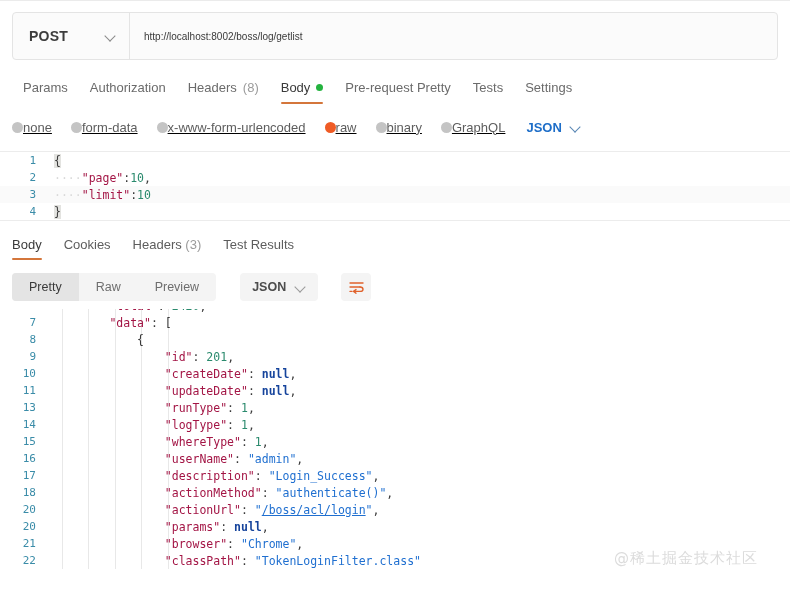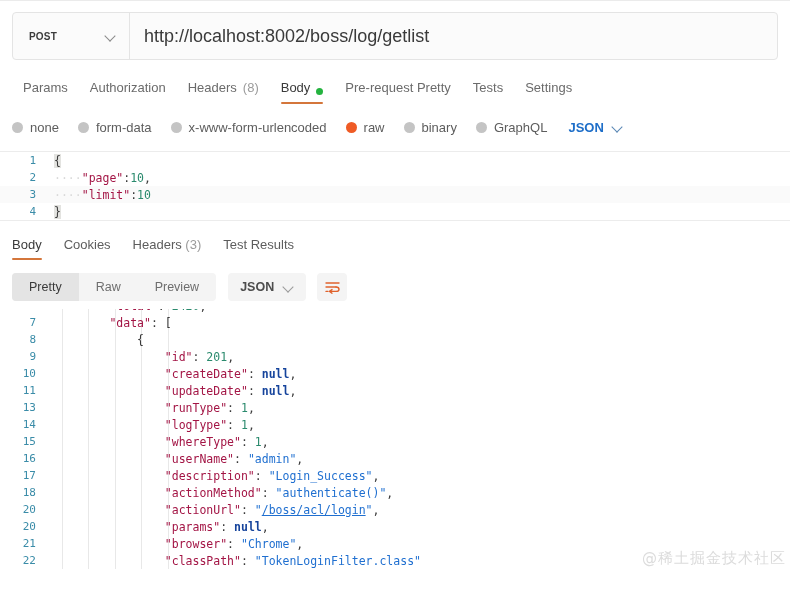--- a/index.html
+++ b/index.html
@@ -24,58 +24,58 @@
     align-items: stretch;
   }
   .method-box {
     width: 117px;
     display:flex; align-items:center; justify-content:space-between;
     padding: 0 13px 0 16px;
     border-right: 1px solid #e4e4e4;
     box-sizing: border-box;
     cursor: pointer;
   }
-  .method-label { font-size: 10px; color:#3c3c3c; font-weight:700; letter-spacing:.2px;}
+  .method-label { font-size: 14px; color:#3c3c3c; font-weight:700; letter-spacing:.2px;}
   .chev { width:11px; height:11px; position:relative; }
   .chev::after{
     content:""; position:absolute; left:1px; top:1px;
     width:7px;height:7px;border-right:1.3px solid #8a8a8a;border-bottom:1.3px solid #8a8a8a;
     transform: rotate(45deg);
   }
   .url-box { flex:1; display:flex; align-items:center; padding-left:14px; }
-  .url-text { font-size:18px; color:#3a3a3a; }
+  .url-text { font-size:10px; color:#3a3a3a; }
 
   
   .req-tabs {
     margin-top: 12px;
     padding: 0 12px;
     display:flex; align-items:flex-end; gap:0;
     height: 32px;
     position: relative;
   }
   .rtab {
     font-size:13px; color:#6b6b6b; padding: 0 11px 9px 11px;
     position:relative; cursor:pointer; white-space:nowrap;
-    display:flex; align-items:flex-end; gap:6px;
+    display:flex; align-items:center; gap:6px;
   }
   .rtab.active { color:#3a3a3a; }
   .rtab.active::after{
     content:""; position:absolute; left:11px; right:11px; bottom:0;
     height:2px; background:#d4763b; border-radius:1px;
   }
   .dot-green { width:7px;height:7px;border-radius:50%;background:#24b33f; display:inline-block;}
   .count-grey { color:#9b9b9b; }
 
   
   .radios {
     padding: 9px 12px 0 12px;
     display:flex; align-items:center; gap:0;
     height:28px;
   }
-  .radio-item { display:flex; align-items:center; gap:7px; margin-right:19px; cursor:pointer; }
+  .radio-item { display:flex; align-items:center; gap:0; margin-right:19px; cursor:pointer;text-decoration:underline; }
   .rad { width:11px;height:11px;border-radius:50%; background:#c4c4c4; flex:none;}
   .rad.on { background:#ef5b25; }
   .radio-label { font-size:13px; color:#5d5d5d; }
   .json-sel { display:flex;align-items:center;gap:8px;cursor:pointer; margin-left:2px;}
   .json-sel .lbl { font-size:13px;color:#1e6ec8;font-weight:700;}
   .chev-blue { width:11px;height:11px;position:relative;}
   .chev-blue::after{
     content:""; position:absolute; left:1px; top:1px;
     width:7px;height:7px;border-right:1.3px solid #5a87b5;border-bottom:1.3px solid #5a87b5;
     transform: rotate(45deg);
@@ -129,21 +129,21 @@
     position:relative; cursor:pointer; white-space:nowrap;
   }
   .restab:first-child{ padding-left:0; }
   .restab.active { color:#3a3a3a; }
   .restab.active::after{
     content:""; position:absolute; left:0; right:11px; bottom:0;
     height:2px; background:#d4763b; border-radius:1px;
   }
 
   
-  .view-row { padding: 9px 12px 0 12px; display:flex; align-items:center; gap:8px; height:36px;}
+  .view-row { padding: 9px 12px 0 12px; display:flex; align-items:center; gap:20px; height:36px;}
   .seg {
     display:flex; background:#f4f4f4; border-radius:4px; overflow:hidden; height:28px; align-items:stretch;
   }
   .seg-item {
     display:flex;align-items:center; padding:0 17px; font-size:12.5px; color:#6e6e6e; cursor:pointer;
   }
   .seg-item.active { background:#e4e4e4; color:#3a3a3a; }
   .fmt-box {
     display:flex;align-items:center;gap:9px; background:#f4f4f4; border-radius:4px;
     height:28px; padding:0 12px; cursor:pointer; margin-left:4px;
@@ -158,21 +158,21 @@
   .wrap-btn {
     width:30px;height:28px;border-radius:4px;background:#f4f4f4;
     display:flex;align-items:center;justify-content:center;cursor:pointer; margin-left:3px;
   }
 
   .resp-code {
     margin-top:4px; position:relative; overflow:hidden;
   }
 
   .watermark {
-    position:absolute; right:4px; bottom:24px;
+    position:absolute; right:32px; bottom:24px;
     font-size:15px; color:#dcdcdc; letter-spacing:1px;
     font-family:"DejaVu Sans", sans-serif;
     pointer-events:none;
   }
 </style>
 </head>
 <body>
 
 <div class="app">
 

